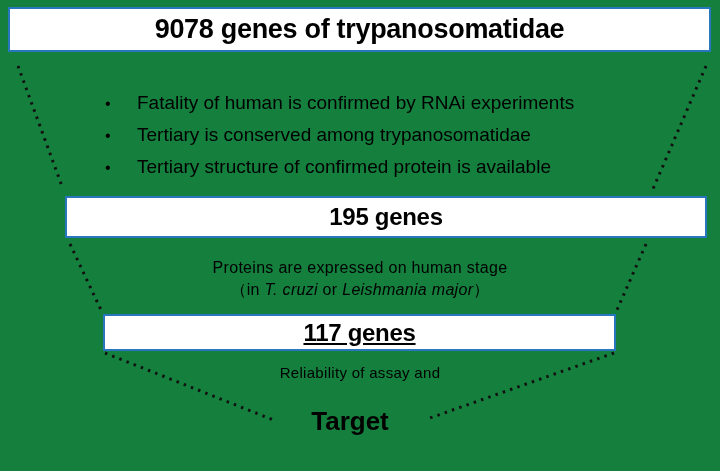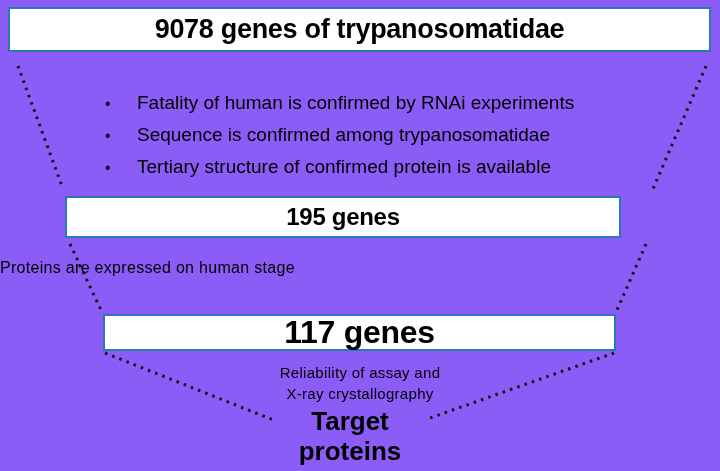--- a/index.html
+++ b/index.html
@@ -4,52 +4,52 @@
 <style>
   :root{
     --accent:#2776BE;
     --dots:#111111;
     --text:#000000;
   }
   html,body{margin:0;padding:0;background:#ffffff;}
   #canvas{
     position:relative;
     width:720px;height:471px;
-    background:#8b5cf6;
+    background:#15803d;
     font-family:"Liberation Sans", sans-serif;
     color:var(--text);
     overflow:hidden;
   }
   #funnel-svg{position:absolute;left:0;top:0;width:720px;height:471px;}
   .gene-box{
     position:absolute;
     border:2px solid var(--accent);
     background:#ffffff;
     display:flex;align-items:center;justify-content:center;
     box-sizing:border-box;
   }
   .box-top{left:8px;top:7px;width:703px;height:45px;}
-  .box-195{left:65px;top:196px;width:556px;height:42px;}
+  .box-195{left:65px;top:196px;width:642px;height:42px;}
   .box-117{left:103px;top:314px;width:513px;height:37px;}
   .box-label{font-weight:bold;letter-spacing:-0.3px;}
   .box-top .box-label{font-size:27px;}
   .box-195 .box-label{font-size:24px;}
-  .box-117 .box-label{font-size:32px;}
+  .box-117 .box-label{font-size:24px;text-decoration:underline;}
   .criteria-list{
     position:absolute;left:105px;top:87px;width:520px;
     list-style:none;margin:0;padding:0;
     font-size:19px;line-height:31px;
   }
   .criteria-item{display:flex;align-items:baseline;}
   .criteria-item .bullet{
     width:32px;flex:0 0 32px;font-size:16px;
   }
   .mid-text{
     position:absolute;left:0;top:257px;width:720px;
-    text-align:left;font-size:16px;line-height:22px;letter-spacing:0.3px;
+    text-align:center;font-size:16px;line-height:22px;letter-spacing:0.3px;
   }
   .small-text{
     position:absolute;left:0;top:362px;width:720px;
     text-align:center;font-size:15px;line-height:21px;letter-spacing:0.3px;
   }
   .target-text{
     position:absolute;left:0;top:406px;width:700px;
     text-align:center;font-weight:bold;font-size:26px;line-height:30px;
   }
   .italic{font-style:italic;}
@@ -72,43 +72,44 @@
     <span class="box-label">9078 genes of trypanosomatidae</span>
   </div>
 
   <ul class="criteria-list">
     <li class="criteria-item">
       <span class="bullet">•</span>
       <span>Fatality of human is confirmed by RNAi experiments</span>
     </li>
     <li class="criteria-item">
       <span class="bullet">•</span>
-      <span>Sequence is confirmed among trypanosomatidae</span>
+      <span>Tertiary is conserved among trypanosomatidae</span>
     </li>
     <li class="criteria-item">
       <span class="bullet">•</span>
       <span>Tertiary structure of confirmed protein is available</span>
     </li>
   </ul>
 
   <div class="gene-box box-195">
     <span class="box-label">195 genes</span>
   </div>
 
   <div class="mid-text">
     <div>Proteins are expressed on human stage</div>
+    <div>
+      <span>（in </span><span class="italic">T. cruzi</span><span> or </span><span class="italic">Leishmania major</span><span>）</span>
+    </div>
   </div>
 
   <div class="gene-box box-117">
     <span class="box-label">117 genes</span>
   </div>
 
   <div class="small-text">
     <div>Reliability of assay and</div>
-    <div>X-ray crystallography</div>
   </div>
 
   <div class="target-text">
     <div>Target</div>
-    <div>proteins</div>
   </div>
 
 </div>
 
 </body></html>

